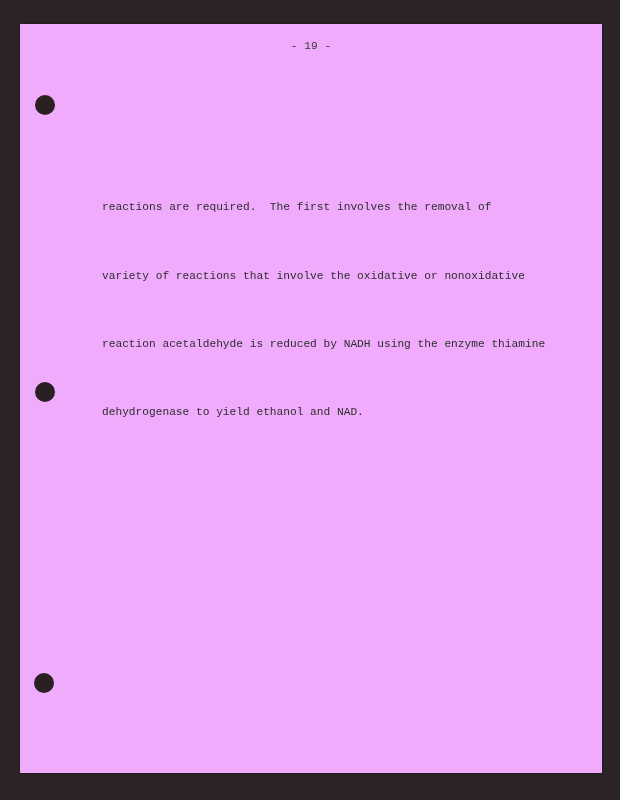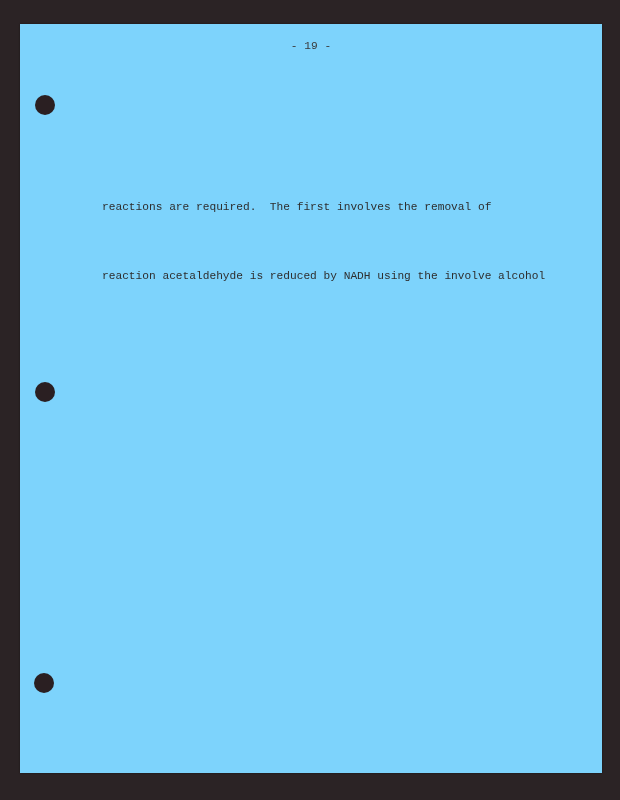--- a/index.html
+++ b/index.html
@@ -4,21 +4,21 @@
 <style>
   html, body { margin: 0; padding: 0; }
   body {
     width: 620px; height: 800px; overflow: hidden;
     background: #2b2325;
     position: relative;
     font-family: "Liberation Mono", "DejaVu Sans Mono", monospace;
   }
   .paper {
     position: absolute; left: 20px; top: 24px; width: 582px; height: 749px;
-    background: #7dd3fc;
+    background: #f0abfc;
     box-shadow: 0 0 2px rgba(0,0,0,0.4);
   }
   .hole {
     position: absolute; width: 20px; height: 20px; border-radius: 50%;
     background: #2a1f22;
   }
   .page-number {
     position: absolute; left: 0; right: 0; top: 16px;
     text-align: center; font-size: 11.2px; color: #3a3a3a;
   }
@@ -36,21 +36,23 @@
 <div class="paper">
   <div class="hole" style="left:15px; top:71px;"></div>
   <div class="hole" style="left:15px; top:358px;"></div>
   <div class="hole" style="left:14px; top:649px;"></div>
 
   <div class="page-number">- 19 -</div>
 
   <div class="body-text">
     <div>
       <span class="line">reactions are required.  The first involves the removal of</span>
-      <span class="line">reaction acetaldehyde is reduced by NADH using the involve alcohol</span>
+      <span class="line">variety of reactions that involve the oxidative or nonoxidative</span>
+      <span class="line">reaction acetaldehyde is reduced by NADH using the enzyme thiamine</span>
+      <span class="line">dehydrogenase to yield ethanol and NAD.</span>
     </div>
     <div>
       
       
       
       
       
       
     </div>
     

